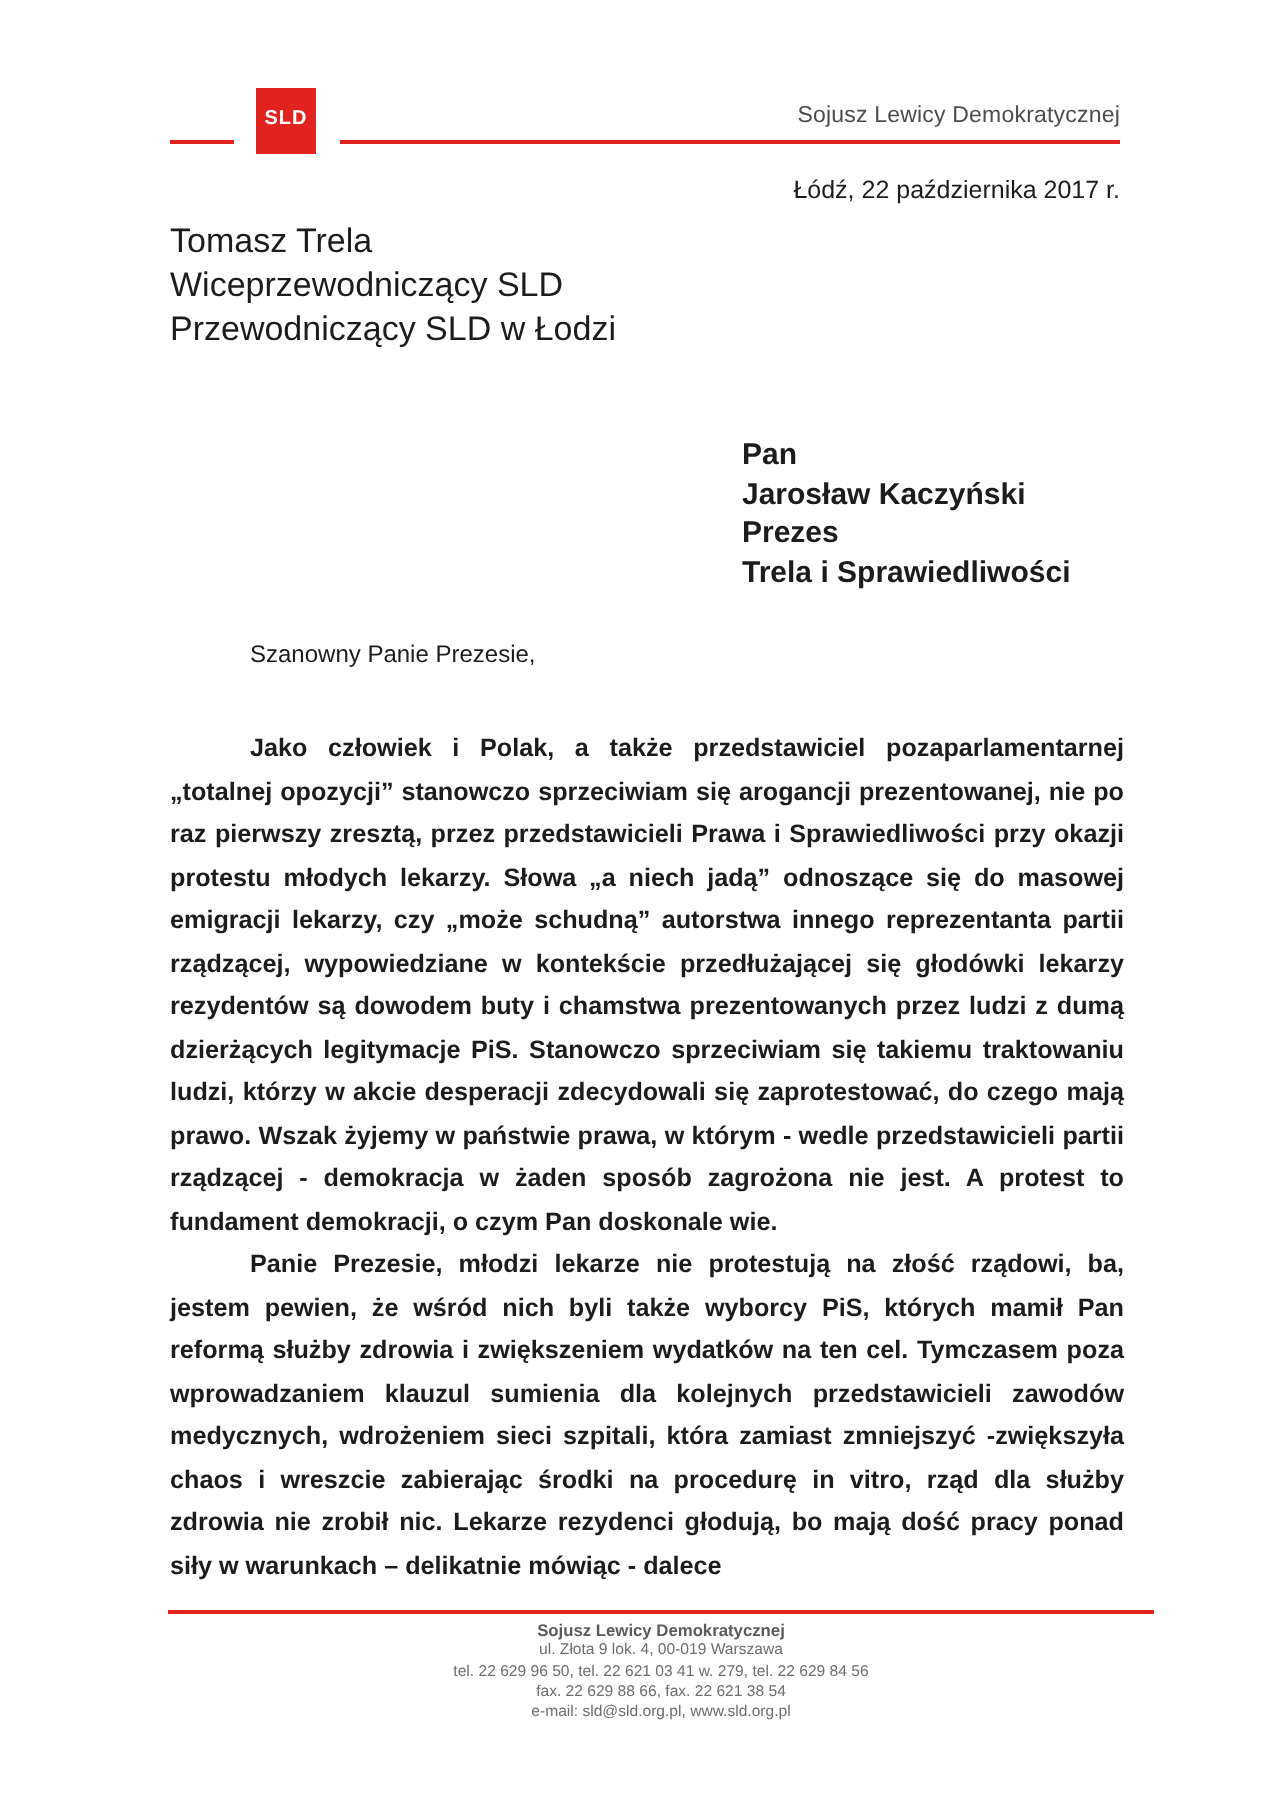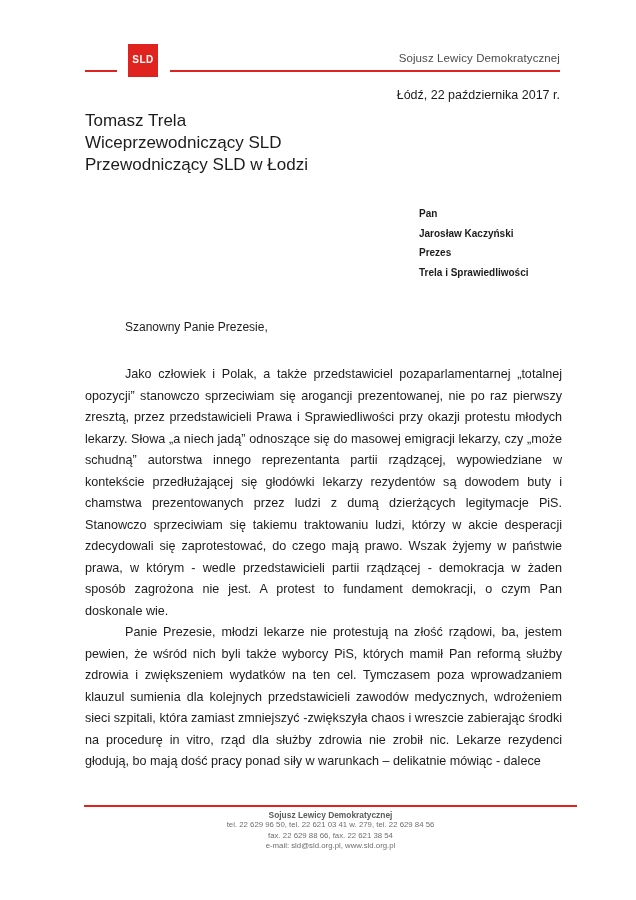--- a/index.html
+++ b/index.html
@@ -38,35 +38,35 @@
 
   .dateline {
     position: absolute; right: 76px; top: 88px;
     font-size: 12.5px; color: #1c1c1c; padding-left: 24px;
   }
 
   
   .sender { position: absolute; left: 85px; top: 110px; font-size: 17px; }
   .sender div { line-height: 22px; }
 
-  .recipient { position: absolute; left: 371px; top: 204px; font-size: 10px; font-weight: bold; margin-left: 48px; }
+  .recipient { position: absolute; left: 371px; top: 218px; font-size: 15px; font-weight: bold; }
   .recipient div { line-height: 19.5px; }
 
   .salutation {
     position: absolute; left: 125px; top: 320px;
     font-size: 12px; 
   }
 
   
   .body-text {
     position: absolute; left: 85px; top: 364px; width: 477px;
     font-size: 12.6px; line-height: 21.5px;
     text-align: justify; color: #1c1c1c;
   }
-  .body-text p { text-indent: 40px; margin: 0; }
+  .body-text p { text-indent: 40px; margin: 0; font-weight: bold; }
 
   
   .footer-rule { position: absolute; left: 84px; top: 805px; width: 493px; height: 2px; background: #e0231e; }
   .footer-block {
     position: absolute; left: 84px; top: 810px; width: 493px;
     text-align: center; color: #6d6e70; font-size: 7.8px; line-height: 10.3px;
   }
   .footer-block .footer-org { font-weight: bold; font-size: 8.4px; color: #5a5b5d; }
 </style>
 </head>
@@ -99,18 +99,19 @@
   <div class="salutation">Szanowny Panie Prezesie,</div>
 
   <div class="body-text">
     <p>Jako człowiek i Polak, a także przedstawiciel pozaparlamentarnej „totalnej opozycji” stanowczo sprzeciwiam się arogancji prezentowanej, nie po raz pierwszy zresztą, przez przedstawicieli Prawa i Sprawiedliwości przy okazji protestu młodych lekarzy. Słowa „a niech jadą” odnoszące się do masowej emigracji lekarzy, czy „może schudną” autorstwa innego reprezentanta partii rządzącej, wypowiedziane w kontekście przedłużającej się głodówki lekarzy rezydentów są dowodem buty i chamstwa prezentowanych przez ludzi z dumą dzierżących legitymacje PiS. Stanowczo sprzeciwiam się takiemu traktowaniu ludzi, którzy w akcie desperacji zdecydowali się zaprotestować, do czego mają prawo. Wszak żyjemy w państwie prawa, w którym - wedle przedstawicieli partii rządzącej - demokracja w żaden sposób zagrożona nie jest. A protest to fundament demokracji, o czym Pan doskonale wie.</p>
     <p>Panie Prezesie, młodzi lekarze nie protestują na złość rządowi, ba, jestem pewien, że wśród nich byli także wyborcy PiS, których mamił Pan reformą służby zdrowia i zwiększeniem wydatków na ten cel. Tymczasem poza wprowadzaniem klauzul sumienia dla kolejnych przedstawicieli zawodów medycznych, wdrożeniem sieci szpitali, która zamiast zmniejszyć -zwiększyła chaos i wreszcie zabierając środki na procedurę in vitro, rząd dla służby zdrowia nie zrobił nic. Lekarze rezydenci głodują, bo mają dość pracy ponad siły w warunkach – delikatnie mówiąc - dalece</p>
   </div>
 
   <div class="footer-rule"></div>
   <div class="footer-block">
     <div class="footer-org">Sojusz Lewicy Demokratycznej</div>
+    <div>ul. Złota 9 lok. 4, 00-019 Warszawa</div>
     <div>tel. 22 629 96 50, tel. 22 621 03 41 w. 279, tel. 22 629 84 56</div>
     <div>fax. 22 629 88 66, fax. 22 621 38 54</div>
     <div>e-mail: sld@sld.org.pl, www.sld.org.pl</div>
   </div>
 
 </div>
 
 </body></html>

